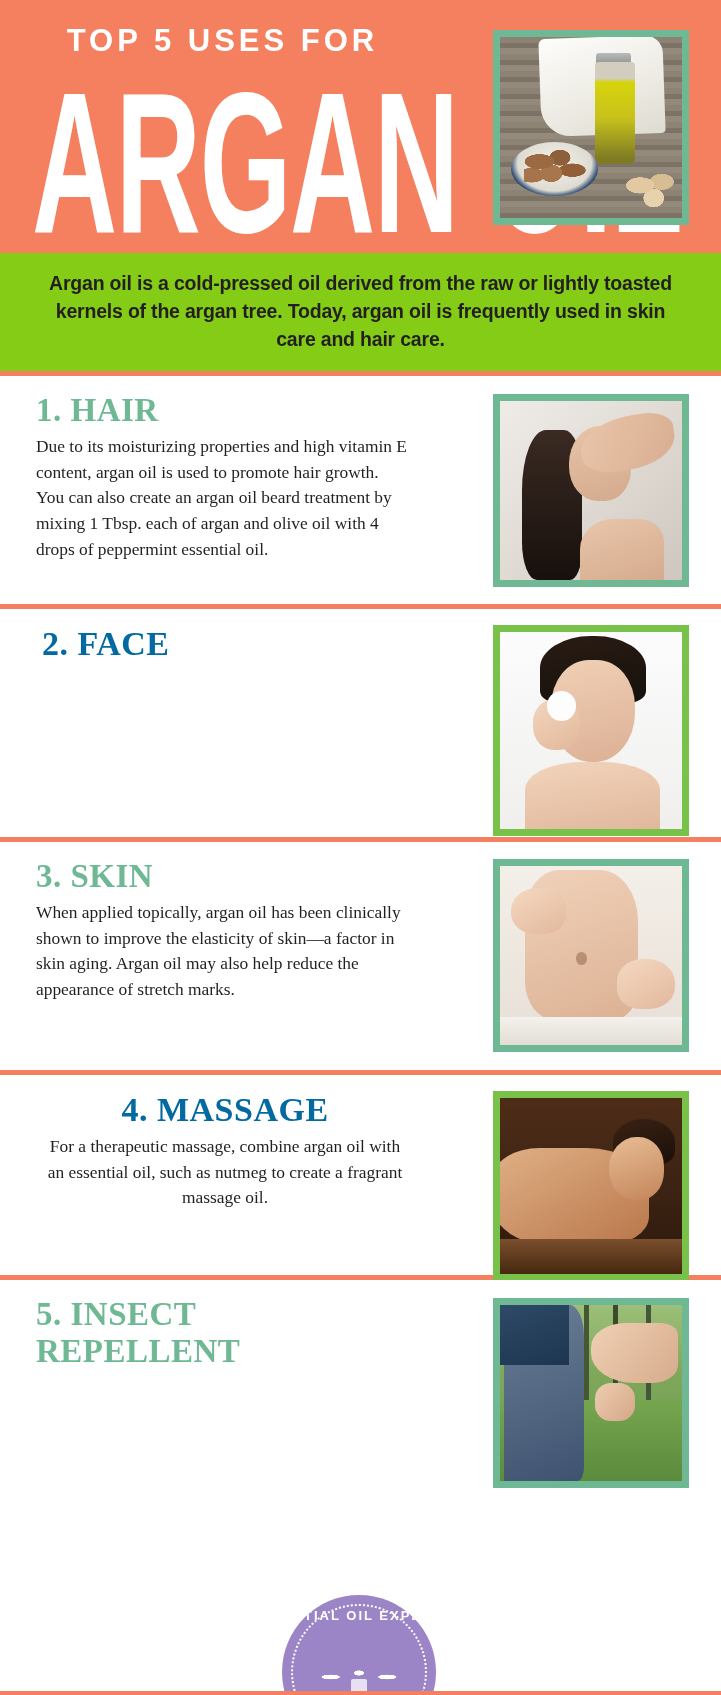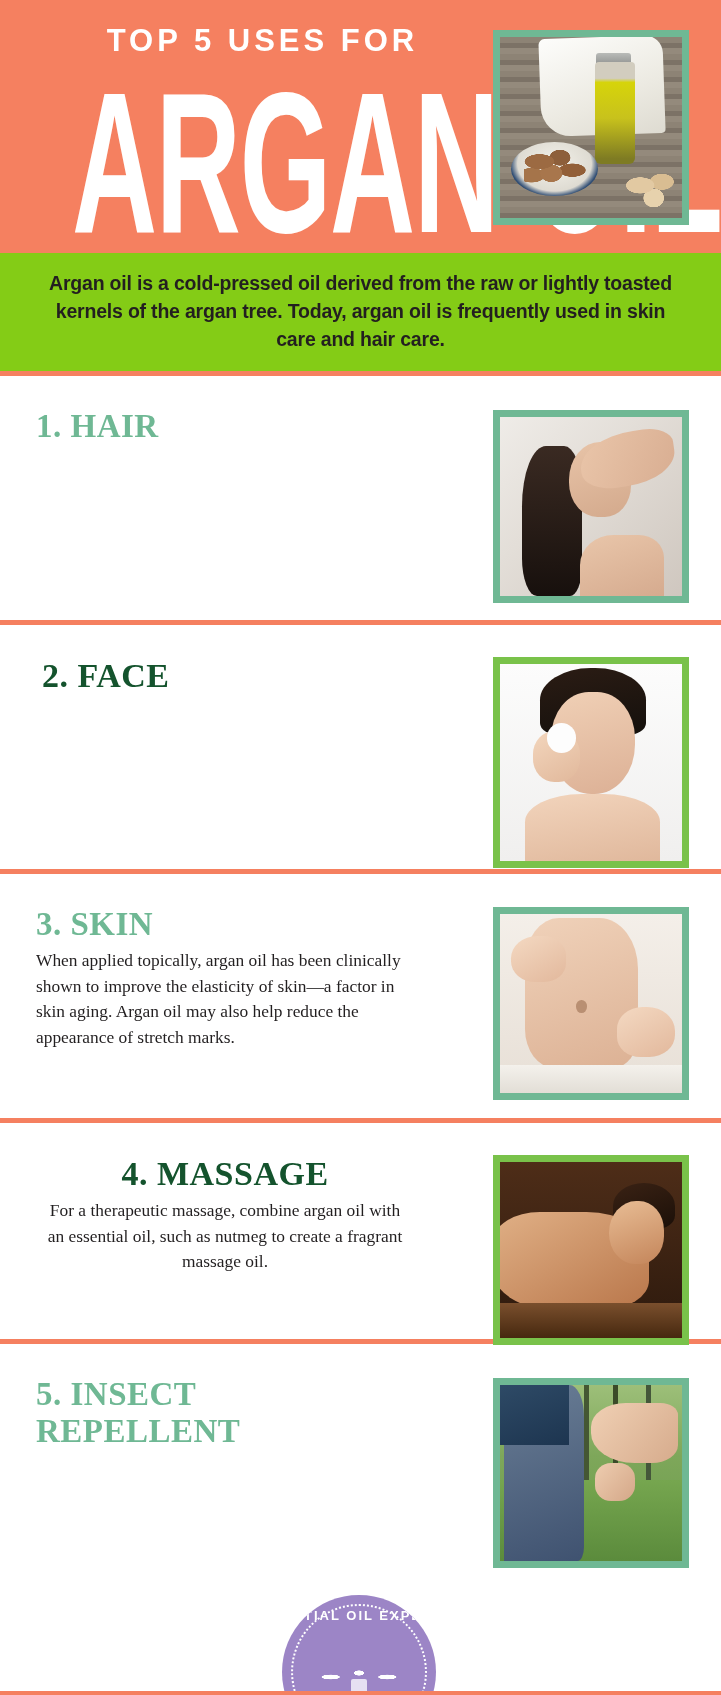--- a/index.html
+++ b/index.html
@@ -23,21 +23,20 @@
     background: #F58060;
     height: 249px;
     padding: 0;
     overflow: hidden;
   }
   .header-text {
     position: absolute;
     left: 30px;
     top: 10px;
     width: 385px;
-    margin-left: 40px;
   }
   .kicker {
     font-family: "Liberation Sans", "DejaVu Sans", sans-serif;
     color: #FFFFFF;
     font-weight: bold;
     font-size: 31px;
     letter-spacing: 4px;
     text-align: center;
     line-height: 1.2;
     padding-top: 12px;
@@ -135,21 +134,20 @@
     background: #F58060;
     width: 100%;
   }
 
   
   .section {
     position: relative;
     display: flex;
     padding: 16px 12px 10px 0;
     background: #ffffff;
-    margin-top: 16px;
   }
   .sec-body {
     width: 418px;
     padding-left: 36px;
     padding-right: 10px;
   }
   .sec-title {
     font-family: "Liberation Serif", "DejaVu Serif", serif;
     font-weight: bold;
     font-size: 33px;
@@ -169,21 +167,21 @@
     position: absolute;
     right: 32px;
     width: 196px;
     border-width: 7px;
     border-style: solid;
     background: #ddd;
     overflow: hidden;
   }
 
   .green-sage { color: #6FB894; }
-  .green-bright { color: #14532d; }
+  .green-bright { color: #0369a1; }
   .bd-sage { border-color: #6FB894; }
   .bd-bright { border-color: #79C24A; }
 
   
   #sec1 { min-height: 228px; }
   #sec1 .sec-photo { top: 18px; height: 193px; }
   #sec2 { min-height: 228px; }
   #sec2 .sec-body { padding-left: 42px; }
   #sec2 .sec-photo { top: 16px; height: 211px; }
   #sec3 { min-height: 228px; }
@@ -394,20 +392,21 @@
 
 <div class="intro">
   <p>Argan oil is a cold-pressed oil derived from the raw or lightly toasted kernels of the argan tree. Today, argan oil is frequently used in skin care and hair care.</p>
 </div>
 
 <div class="rule"></div>
 
 <div class="section" id="sec1">
   <div class="sec-body">
     <div class="sec-title green-sage">1. HAIR</div>
+    <div class="sec-text">Due to its moisturizing properties and high vitamin E content, argan oil is used to promote hair growth. You can also create an argan oil beard treatment by mixing 1 Tbsp. each of argan  and olive oil with 4 drops of peppermint essential oil.</div>
   </div>
   <div class="sec-photo bd-sage">
     <div class="ph scene-hair">
       <div class="hair"></div>
         <div class="head"></div>
         <div class="arm"></div>
         <div class="torso"></div>
     </div>
   </div>
 </div>

